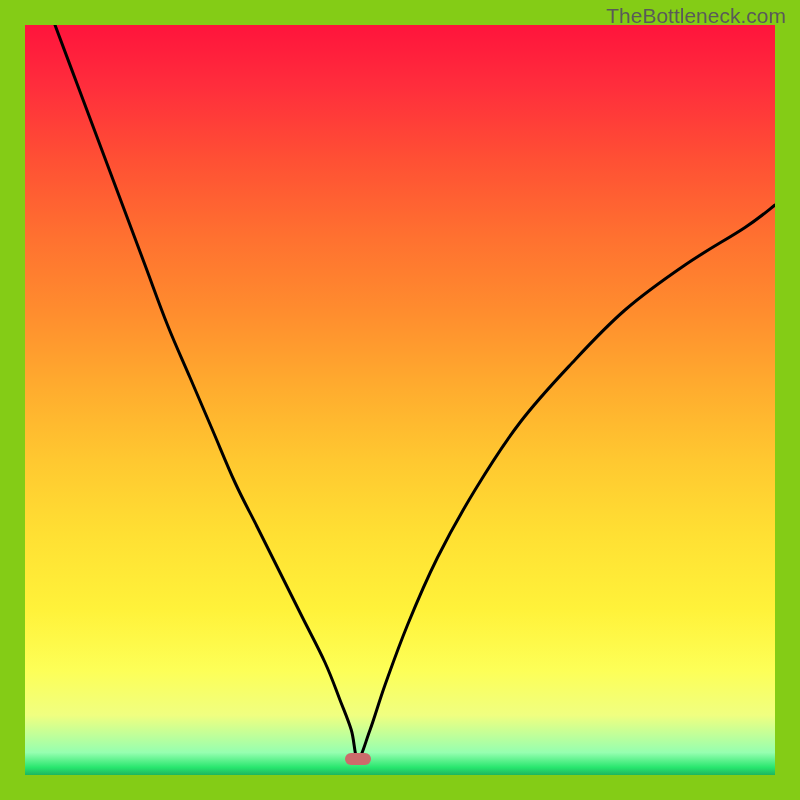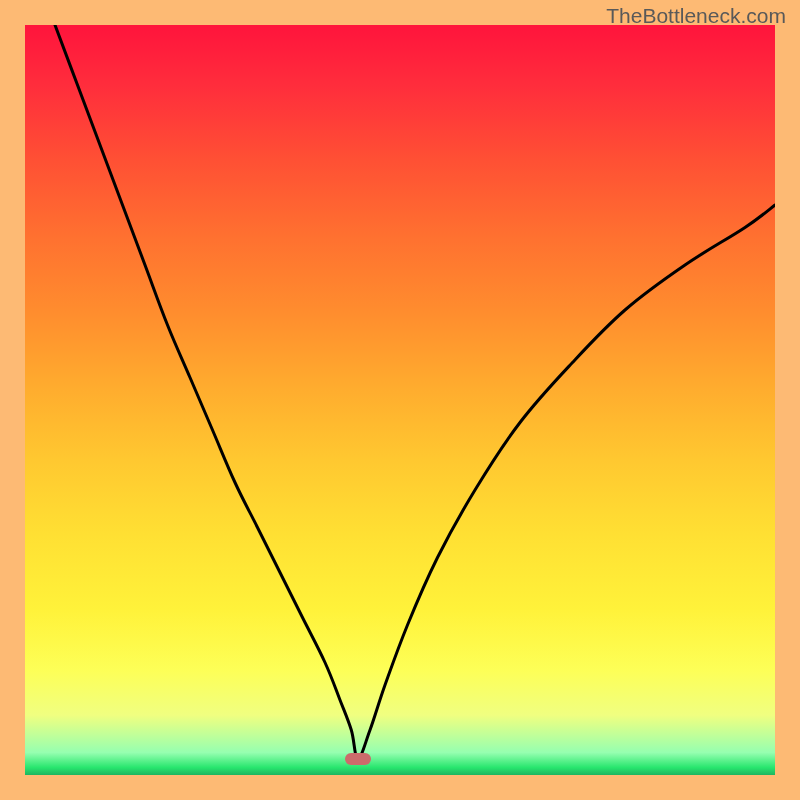--- a/index.html
+++ b/index.html
@@ -6,21 +6,21 @@
   body {
     width: 800px;
     height: 800px;
     background: #000;
     position: relative;
     overflow: hidden;
   }
   .frame {
     position: absolute;
     inset: 0;
-    background: #fdba74;
+    background: #84cc16;
     padding-left: 17px;
   }
   .plot-area {
     position: absolute;
     left: 25px;
     top: 25px;
     width: 750px;
     height: 750px;
     background: linear-gradient(to bottom,
       #ff143c 0%,

